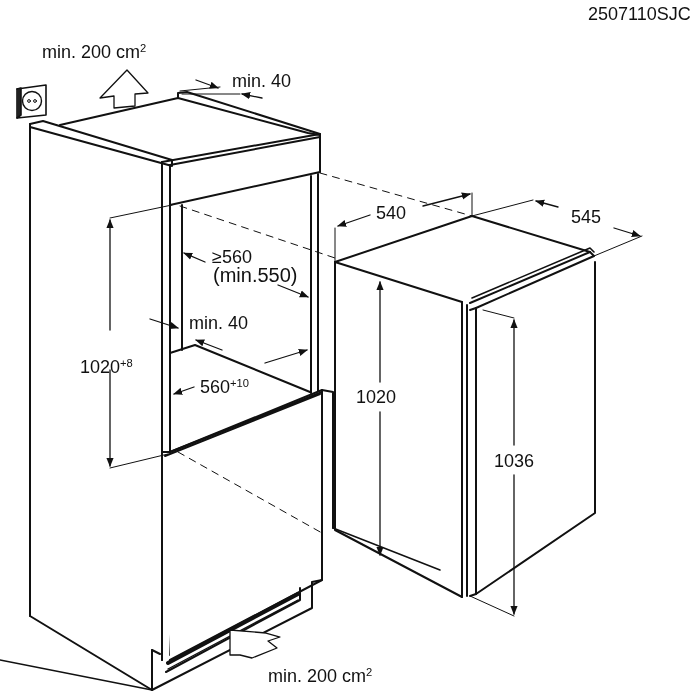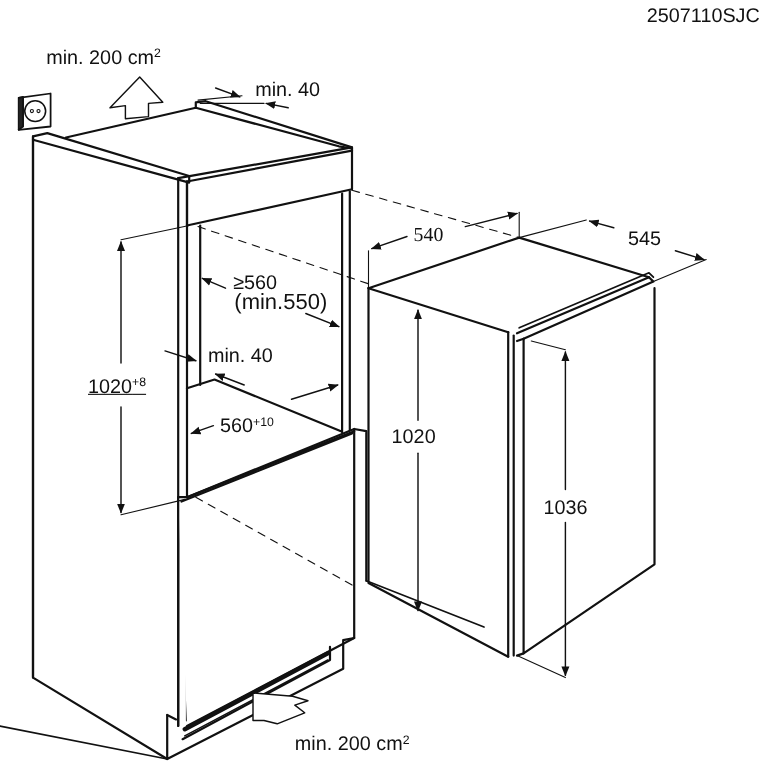--- a/index.html
+++ b/index.html
@@ -155,25 +155,25 @@
 
   <div class="lbl mid" style="left:42px; top:43px;"><span>min. 200 cm</span><sup>2</sup></div>
 
   <div class="lbl mid" style="left:232px; top:72px;">min. 40</div>
 
   <div class="lbl mid" style="left:212px; top:248px;">≥560</div>
   <div class="lbl small" style="left:213px; top:265px;">(min.550)</div>
 
   <div class="lbl mid" style="left:189px; top:314px;">min. 40</div>
 
-  <div class="lbl mid" style="left:80px; top:342px;text-decoration:underline;"><span>1020</span><sup>+8</sup></div>
+  <div class="lbl mid" style="left:80px; top:358px;"><span>1020</span><sup>+8</sup></div>
 
   <div class="lbl mid" style="left:200px; top:378px;text-align:center;"><span>560</span><sup>+10</sup></div>
 
-  <div class="lbl mid" style="left:376px; top:204px;font-family:Liberation Serif, serif;">540</div>
+  <div class="lbl mid" style="left:376px; top:204px;">540</div>
 
   <div class="lbl mid" style="left:571px; top:208px;text-align:right;">545</div>
 
   <div class="lbl mid" style="left:356px; top:388px;">1020</div>
 
   <div class="lbl mid" style="left:494px; top:452px;">1036</div>
 
   <div class="lbl mid" style="left:268px; top:667px;"><span>min. 200 cm</span><sup>2</sup></div>
 
 </div>

